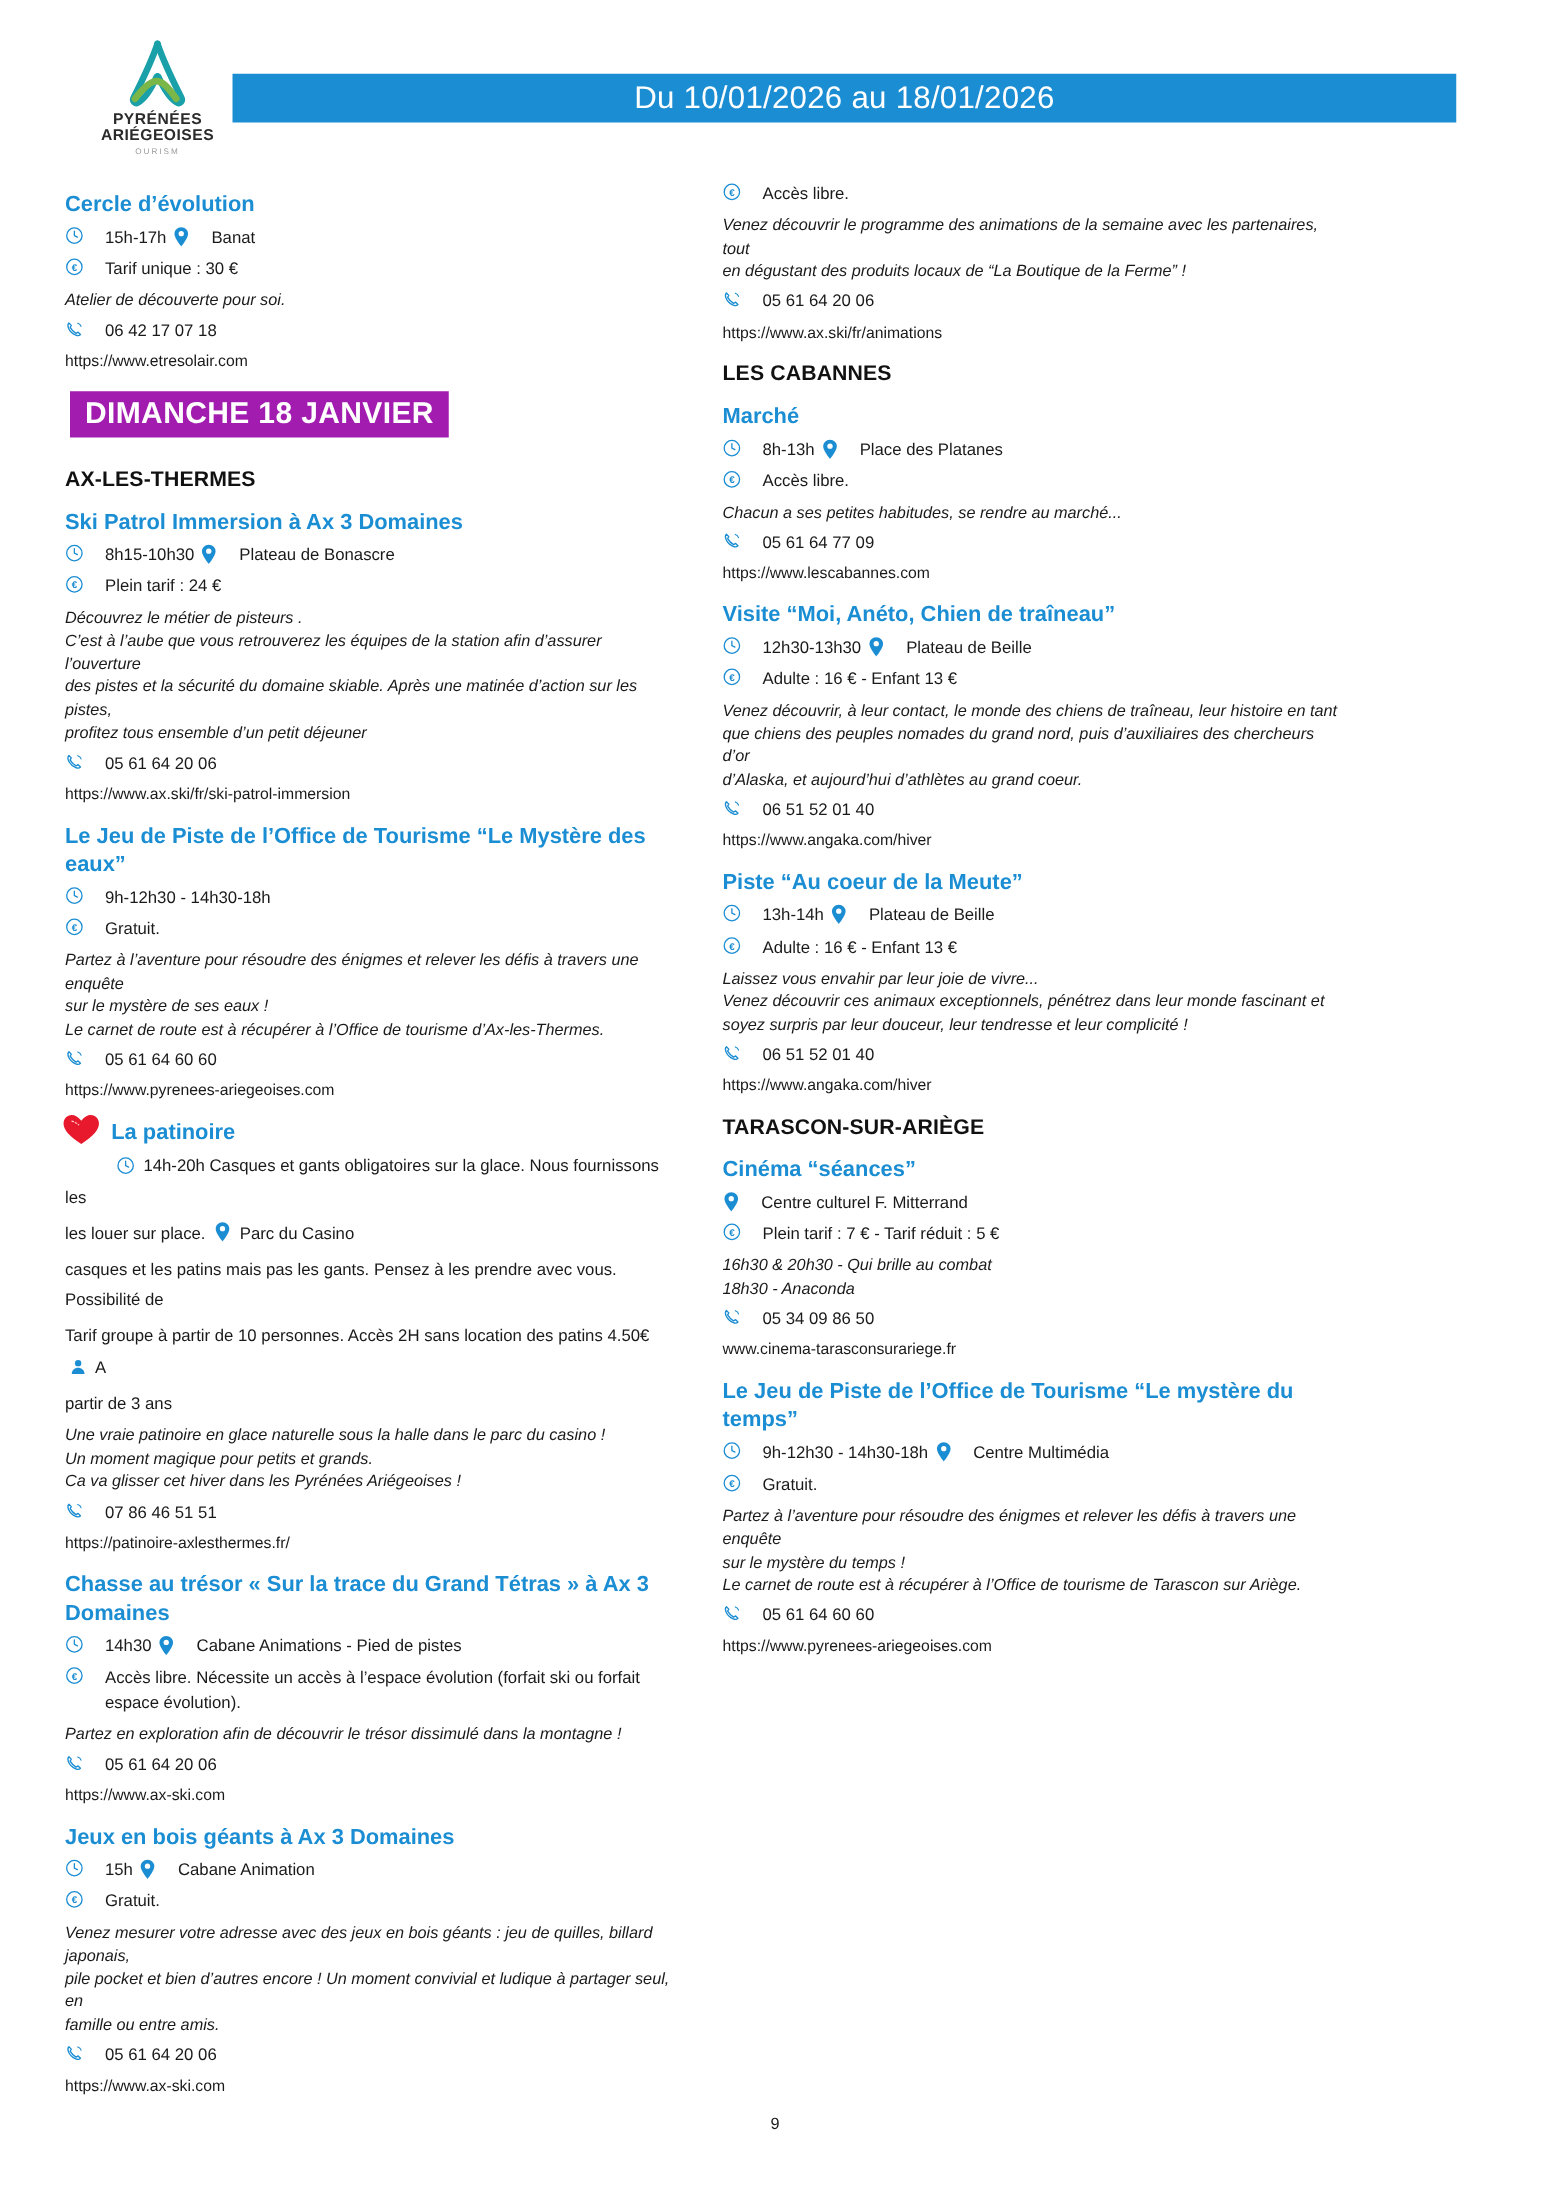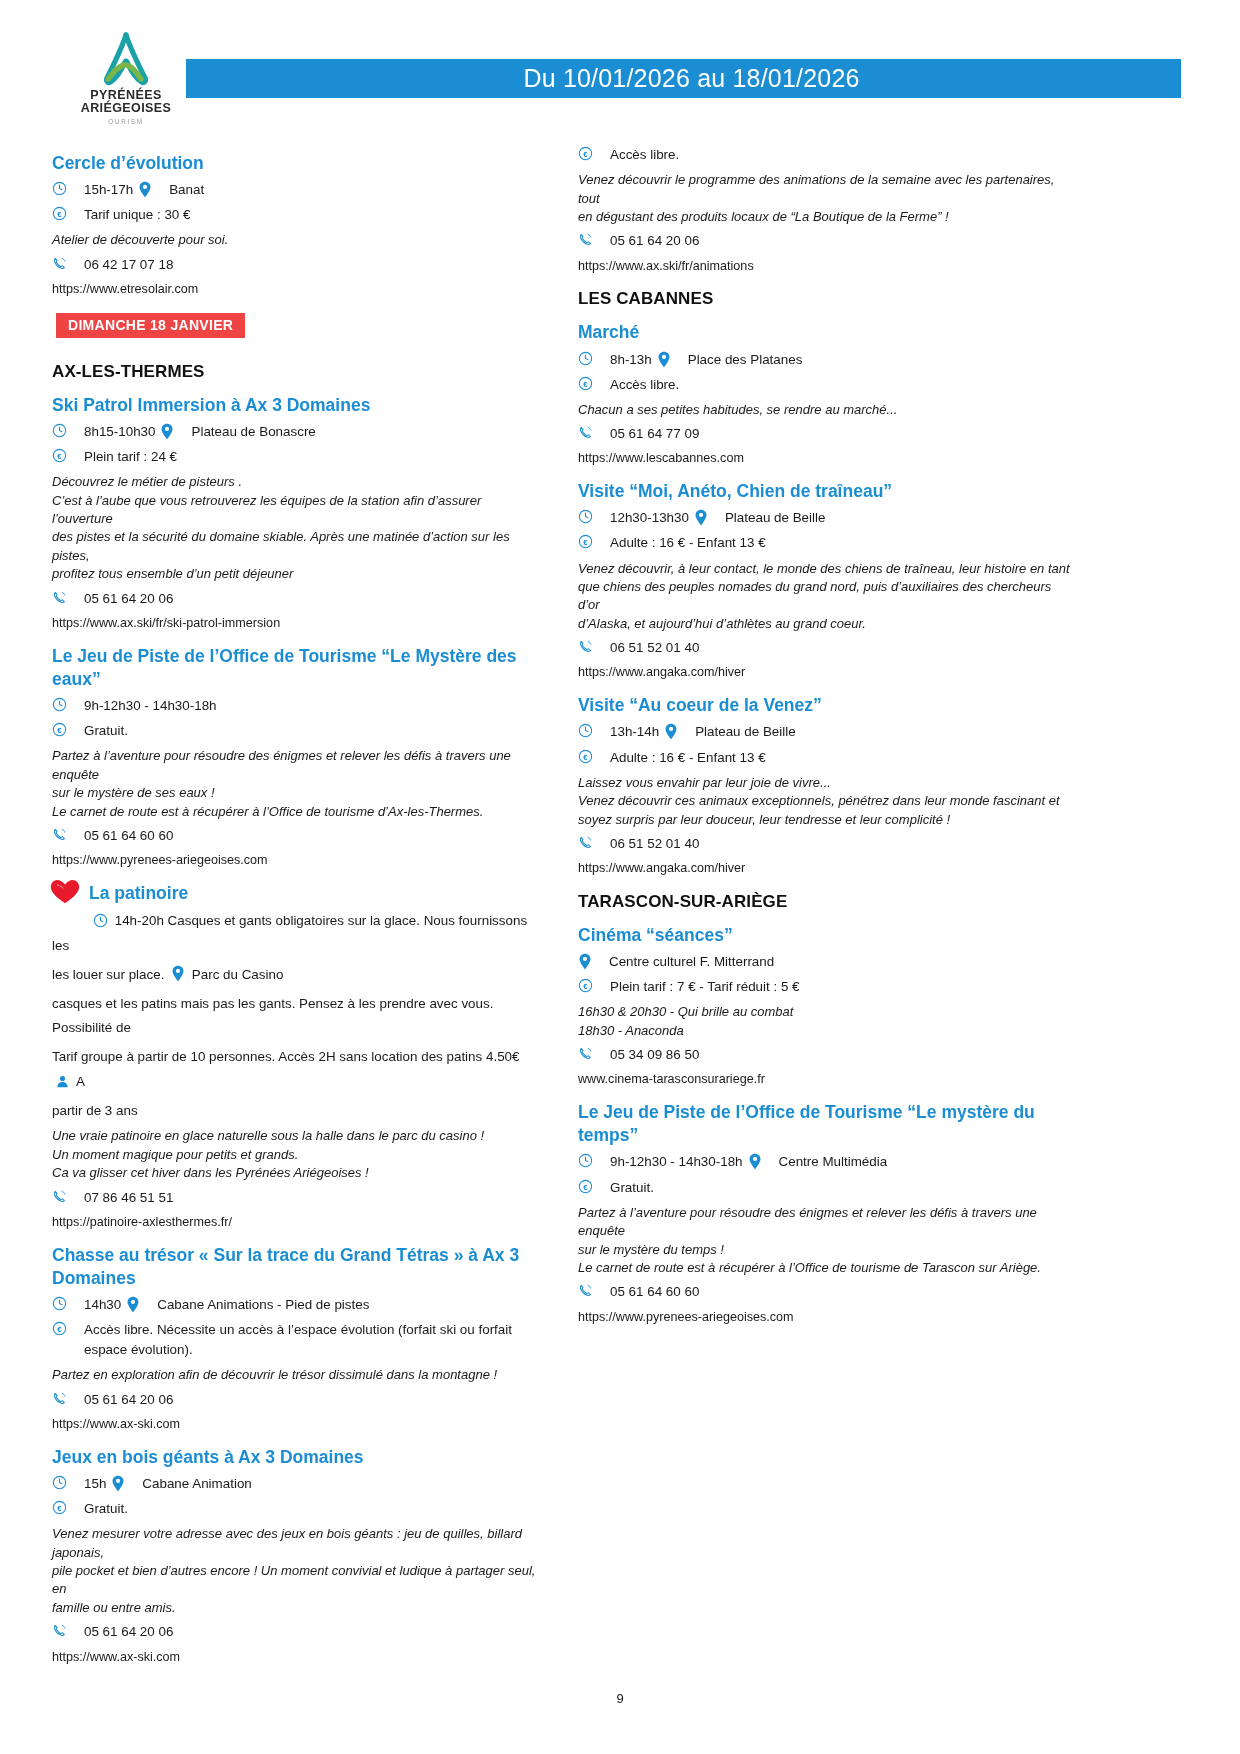--- a/index.html
+++ b/index.html
@@ -24,43 +24,43 @@
     font-weight:bold;letter-spacing:.4px;color:#2b2b2b;line-height:1.05;
     font-size:12.5px;text-align:center;
   }
   .logo-t1{margin-top:3px;}
   .logo-sub{font-size:6.5px;color:#9a9a9a;letter-spacing:1.6px;margin-top:3px;}
 
   .date-banner{
     position:absolute;left:186px;top:59px;width:979px;height:39px;
     background:#1b8dd3;color:#fff;
     display:flex;align-items:center;justify-content:center;
-    font-size:25px;font-weight:400;letter-spacing:.2px;padding-left:16px;
+    font-size:25px;font-weight:400;letter-spacing:.2px;
   }
 
   
   .cols{position:absolute;left:0;top:140px;width:1240px;}
   .col{position:absolute;top:0;}
   .col-left{left:52px;width:492px;}
   .col-right{left:578px;width:494px;}
 
   
   .ev{margin-bottom:2px;}
   .ev-title{
     color:#1b8dd3;font-weight:bold;font-size:17.5px;line-height:1.32;
     margin:12px 0 4px 0;
   }
   .ev-title.with-heart{display:flex;align-items:flex-start;gap:9px;margin-left:-2px;}
   .heart{flex:0 0 auto;margin-top:-3px;}
   .city{
     font-weight:bold;font-size:17px;color:#111;margin:14px 0 4px 0;letter-spacing:.1px;
   }
   .day-banner{
-    display:inline-block;background:#ef4444;color:#fff;
-    font-size:14px;font-weight:bold;letter-spacing:.3px;
+    display:inline-block;background:#a21caf;color:#fff;
+    font-size:24px;font-weight:bold;letter-spacing:.3px;
     padding:4px 12px 5px 12px;margin:12px 14px 10px 4px;
   }
 
   .line{
     display:flex;align-items:flex-start;gap:5px;
     font-size:13.4px;line-height:1.5;margin:5px 0;color:#1a1a1a;
   }
   .line .ico{flex:0 0 auto;margin-top:1px;}
   .line .txt{flex:1 1 auto;margin-left:12px;}
   .desc{
@@ -431,21 +431,21 @@
               <svg width="15" height="15" viewBox="0 0 20 20">
                 <path d="M4.2 3.2 C3 4.4 2.8 6.2 3.6 8.2 C4.9 11.5 8.2 14.8 11.5 16.1 C13.5 16.9 15.3 16.7 16.5 15.5 L14 13 L11.8 14.2 C10 13.2 6.5 9.7 5.5 7.9 L6.7 5.7 Z" fill="none" stroke="#1b8dd3" stroke-width="1.4" stroke-linejoin="round"></path>
                 <path d="M13.6 3.4 C15.4 3.9 16.6 5.1 17.1 6.9" fill="none" stroke="#1b8dd3" stroke-width="1.2" stroke-linecap="round"></path>
               </svg>
             </span>
             <span class="txt">06 51 52 01 40</span>
           </div>
           <div class="url">https://www.angaka.com/hiver</div>
         </div>
         <div class="ev">
-          <div class="ev-title"><span>Visite “Au coeur de la Venez”</span></div>
+          <div class="ev-title"><span>Piste “Au coeur de la Meute”</span></div>
           <div class="line">
             <span class="ico inline-svg">
               <svg width="15" height="15" viewBox="0 0 20 20">
                 <circle cx="10" cy="10" r="8.2" fill="none" stroke="#1b8dd3" stroke-width="1.4"></circle>
                 <path d="M10 5.2 V10 L13.2 11.6" fill="none" stroke="#1b8dd3" stroke-width="1.4" stroke-linecap="round"></path>
               </svg>
             </span>
             <span class="txt" style="flex:0 0 auto">13h-14h</span>
             <span class="ico inline-svg">
               <svg width="14" height="17" viewBox="0 0 16 20">

